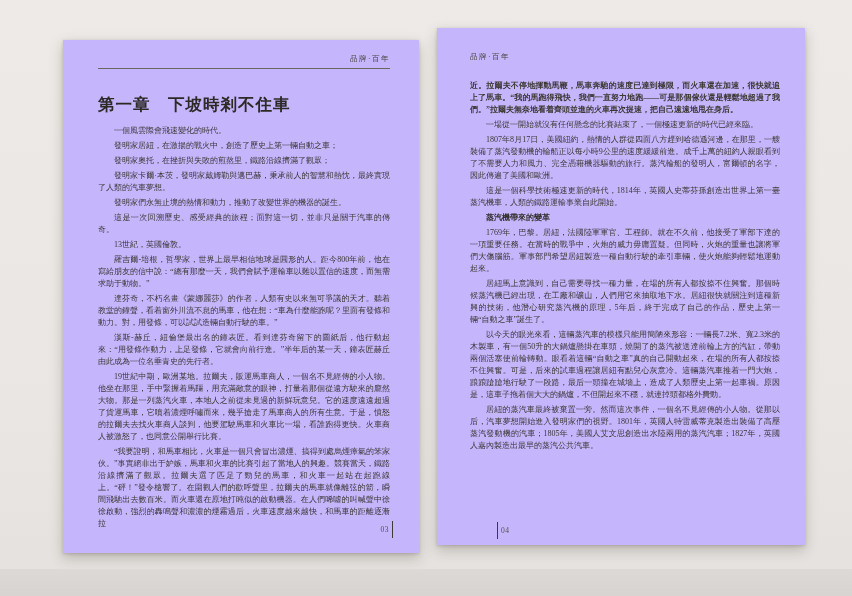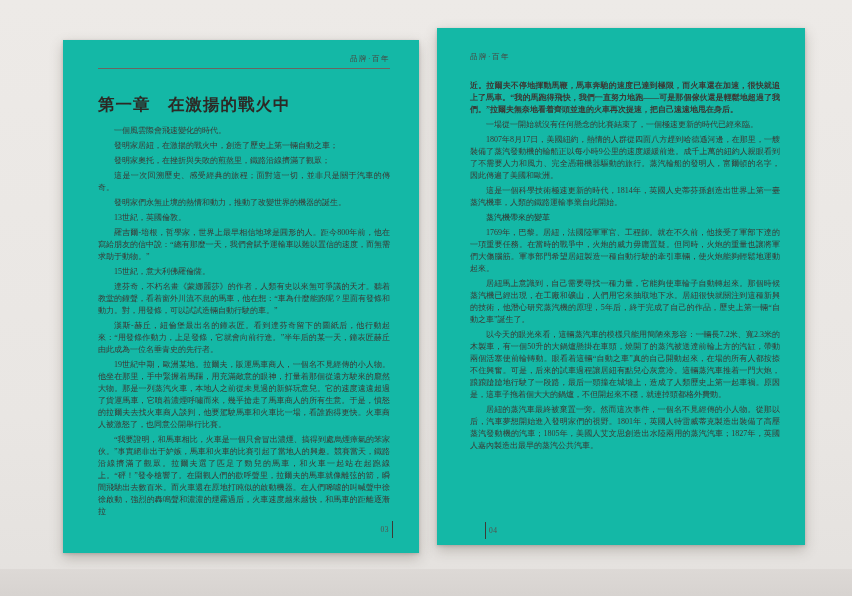--- a/index.html
+++ b/index.html
@@ -6,21 +6,21 @@
   body{
     width:852px;height:596px;position:relative;overflow:hidden;
     background:linear-gradient(180deg,#edeae7 0%,#e9e6e3 70%,#e4e1de 100%);
     font-family:"Liberation Serif","DejaVu Serif",serif;
   }
   .floor{
     position:absolute;left:0;right:0;bottom:0;height:27px;
     background:linear-gradient(180deg,#ddd9d6 0%,#d7d3d0 100%);
   }
   .page{
-    position:absolute;background:#14b8a6;overflow:hidden;
+    position:absolute;background:#c4b5fd;overflow:hidden;
     box-shadow:0 5px 12px rgba(96,86,76,.32), 0 1px 3px rgba(96,86,76,.25);
   }
   .page-left{left:63px;top:40px;width:356px;height:513px;}
   .page-right{left:437px;top:28px;width:368px;height:517px;}
   .page-left .inner{padding:0 29px 0 35px;}
   .page-right .inner{padding:0 25px 0 33px;}
   .runhead{
     font-size:7.5px;letter-spacing:1.5px;color:#4a443f;
   }
   .page-left .runhead{
@@ -32,45 +32,45 @@
   }
   .chapter-title{
     font-size:16.5px;font-weight:bold;color:#2d2925;
     letter-spacing:1px;margin:25px 0 0 0;
   }
   .body-text{color:#3c3733;font-size:8px;line-height:12px;text-align:justify;}
   .page-left .body-text{margin-top:9px;}
   .page-right .body-text{margin-top:18px;}
   .p{margin:0 0 3px 0;text-indent:2em;}
   .p.noindent{text-indent:0;font-weight:bold;}
-  .subhead{font-weight:normal;color:#332f2b;}
+  .subhead{font-weight:bold;color:#332f2b;}
   .pageno{
     position:absolute;display:flex;align-items:center;gap:3px;
     font-size:7.5px;color:#55504b;letter-spacing:.5px;
   }
   .pageno .bar{width:1px;height:17px;background:#3e3a36;}
   .pageno-left{right:26px;bottom:15px;align-items:center;}
-  .pageno-right{left:12px;bottom:6px;padding-left:36px;}
+  .pageno-right{left:24px;bottom:6px;padding-left:36px;}
 </style>
 </head>
 <body>
 
 <div class="page page-left">
   <div class="inner">
     <div class="runhead">品牌·百年</div>
-    <h1 class="chapter-title">第一章　在激揚的戰火中</h1>
+    <h1 class="chapter-title">第一章　下坡時剎不住車</h1>
     <div class="body-text">
       <p class="p">一個風雲際會飛速變化的時代。</p>
       <p class="p">發明家居紐，在激揚的戰火中，創造了歷史上第一輛自動之車；</p>
       <p class="p">發明家奧托，在挫折與失敗的煎熬里，鐵路沿線擠滿了觀眾；</p>
+      <p class="p">發明家卡爾·本茨，發明家戴姆勒與邁巴赫，秉承前人的智慧和熱忱，最終實現了人類的汽車夢想。</p>
+      <p class="p">發明家們永無止境的熱情和動力，推動了改變世界的機器的誕生。</p>
       <p class="p">這是一次回溯歷史、感受經典的旅程；面對這一切，並非只是關于汽車的傳奇。</p>
-      <p class="p">發明家們永無止境的熱情和動力，推動了改變世界的機器的誕生。</p>
       <p class="p">13世紀，英國倫敦。</p>
       <p class="p">羅吉爾-培根，哲學家，世界上最早相信地球是圓形的人。距今800年前，他在寫給朋友的信中說：“總有那麼一天，我們會賦予運輸車以難以置信的速度，而無需求助于動物。”</p>
-      <p class="p">15世紀，意大利佛羅倫薩。</p>
       <p class="p">達芬奇，不朽名畫《蒙娜麗莎》的作者，人類有史以來無可爭議的天才。聽着教堂的鐘聲，看着窗外川流不息的馬車，他在想：“車為什麼能跑呢？里面有發條和動力。對，用發條，可以試試造輛自動行駛的車。”</p>
       <p class="p">漢斯-赫丘，紐倫堡最出名的鐘表匠。看到達芬奇留下的圖紙后，他行動起來：“用發條作動力，上足發條，它就會向前行進。”半年后的某一天，鐘表匠赫丘由此成為一位名垂青史的先行者。</p>
       <p class="p">19世紀中期，歐洲某地。拉爾夫，販運馬車商人，一個名不見經傳的小人物。他坐在那里，手中緊握着馬韁，用充滿敵意的眼神，打量着那個從遠方駛來的龐然大物。那是一列蒸汽火車，本地人之前從未見過的新鮮玩意兒。它的速度遠遠超過了貨運馬車，它噴着濃煙呼嘯而來，幾乎搶走了馬車商人的所有生意。于是，憤怒的拉爾夫去找火車商人談判，他要駕駛馬車和火車比一場，看誰跑得更快。火車商人被激怒了，也同意公開舉行比賽。</p>
       <p class="p">“我要證明，和馬車相比，火車是一個只會冒出濃煙、搞得到處烏煙瘴氣的笨家伙。”事實絕非出于妒嫉，馬車和火車的比賽引起了當地人的興趣。競賽當天，鐵路沿線擠滿了觀眾。拉爾夫選了匹足了勁兒的馬車，和火車一起站在起跑線上。“砰！”發令槍響了。在圍觀人們的歡呼聲里，拉爾夫的馬車就像離弦的箭，瞬間飛馳出去數百米。而火車還在原地打盹似的啟動機器。在人們唏噓的叫喊聲中徐徐啟動，強烈的轟鳴聲和濃濃的煙霧過后，火車速度越來越快，和馬車的距離逐漸拉</p>
     </div>
   </div>
   <div class="pageno pageno-left">
     <span>03</span>
     <span class="bar"></span>
   </div>
@@ -79,21 +79,21 @@
 <div class="page page-right">
   <div class="inner">
     <div class="runhead">品牌·百年</div>
     <div class="body-text">
       <p class="p noindent">近。拉爾夫不停地揮動馬鞭，馬車奔馳的速度已達到極限，而火車還在加速，很快就追上了馬車。“我的馬跑得飛快，我們一直努力地跑——可是那個傢伙還是輕鬆地超過了我們。”拉爾夫無奈地看着齊頭並進的火車再次提速，把自己遠遠地甩在身后。</p>
       <p class="p">一場從一開始就沒有任何懸念的比賽結束了，一個極速更新的時代已經來臨。</p>
       <p class="p">1807年8月17日，美國紐約，熱情的人群從四面八方趕到哈德遜河邊，在那里，一艘裝備了蒸汽發動機的輪船正以每小時9公里的速度緩緩前進。成千上萬的紐約人親眼看到了不需要人力和風力、完全憑藉機器驅動的旅行。蒸汽輪船的發明人，富爾頓的名字，因此傳遍了美國和歐洲。</p>
       <p class="p">這是一個科學技術極速更新的時代，1814年，英國人史蒂芬孫創造出世界上第一臺蒸汽機車，人類的鐵路運輸事業自此開始。</p>
       <p class="p subhead">蒸汽機帶來的變革</p>
       <p class="p">1769年，巴黎。居紐，法國陸軍軍官、工程師。就在不久前，他接受了軍部下達的一項重要任務。在當時的戰爭中，火炮的威力毋庸置疑。但同時，火炮的重量也讓將軍們大傷腦筋。軍事部門希望居紐製造一種自動行駛的牽引車輛，使火炮能夠輕鬆地運動起來。</p>
-      <p class="p">居紐馬上意識到，自己需要尋找一種力量，它能夠使車輪子自動轉起來。那個時候蒸汽機已經出現，在工廠和礦山，人們用它來抽取地下水。居紐很快就關注到這種新興的技術，他潛心研究蒸汽機的原理，5年后，終于完成了自己的作品，歷史上第一輛“自動之車”誕生了。</p>
+      <p class="p">居紐馬上意識到，自己需要尋找一種力量，在場的所有人都按捺不住興奮。那個時候蒸汽機已經出現，在工廠和礦山，人們用它來抽取地下水。居紐很快就關注到這種新興的技術，他潛心研究蒸汽機的原理，5年后，終于完成了自己的作品，歷史上第一輛“自動之車”誕生了。</p>
       <p class="p">以今天的眼光來看，這輛蒸汽車的模樣只能用簡陋來形容：一輛長7.2米、寬2.3米的木製車，有一個50升的大鍋爐懸掛在車頭，燒開了的蒸汽被送達前輪上方的汽缸，帶動兩個活塞使前輪轉動。眼看着這輛“自動之車”真的自己開動起來，在場的所有人都按捺不住興奮。可是，后來的試車過程讓居紐有點兒心灰意冷。這輛蒸汽車推着一門大炮，踉踉蹌蹌地行駛了一段路，最后一頭撞在城墻上，造成了人類歷史上第一起車禍。原因是，這車子拖着個大大的鍋爐，不但開起來不穩，就連掉頭都格外費勁。</p>
       <p class="p">居紐的蒸汽車最終被棄置一旁。然而這次事件，一個名不見經傳的小人物。從那以后，汽車夢想開始進入發明家們的視野。1801年，英國人特雷威蒂克製造出裝備了高壓蒸汽發動機的汽車；1805年，美國人艾文思創造出水陸兩用的蒸汽汽車；1827年，英國人嘉內製造出最早的蒸汽公共汽車。</p>
     </div>
   </div>
   <div class="pageno pageno-right">
     <span class="bar"></span>
     <span>04</span>
   </div>
 </div>
 

